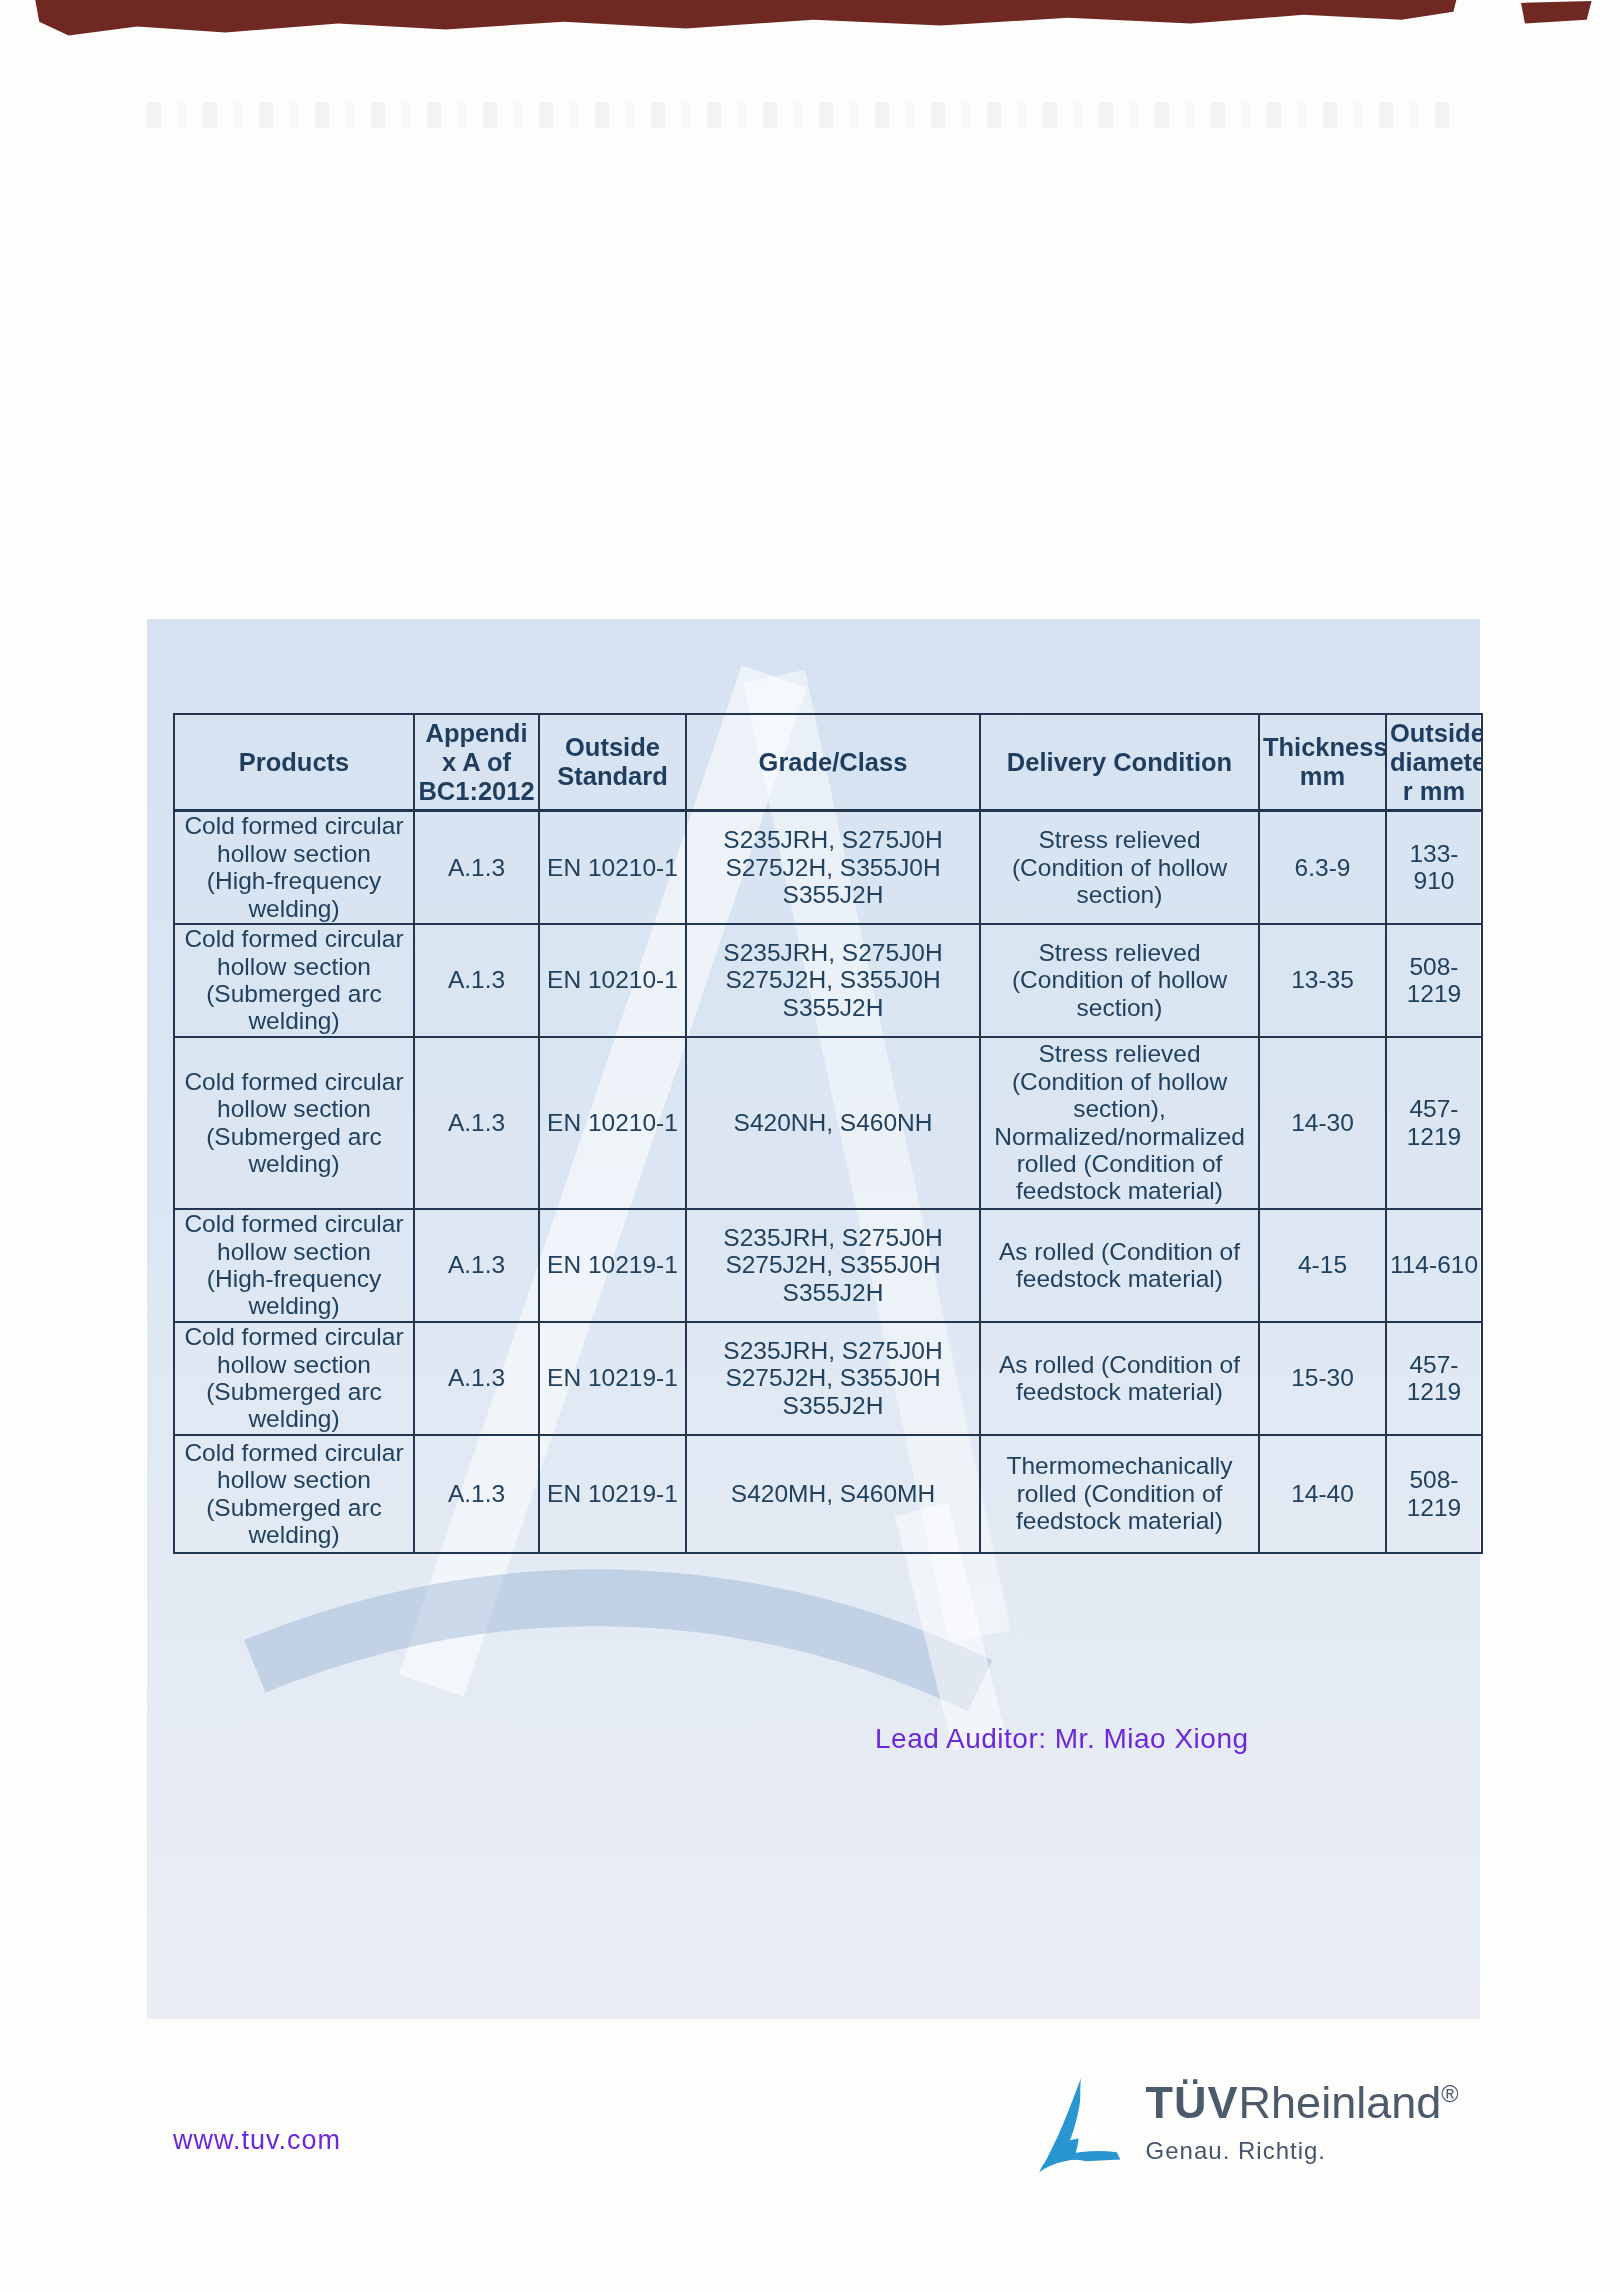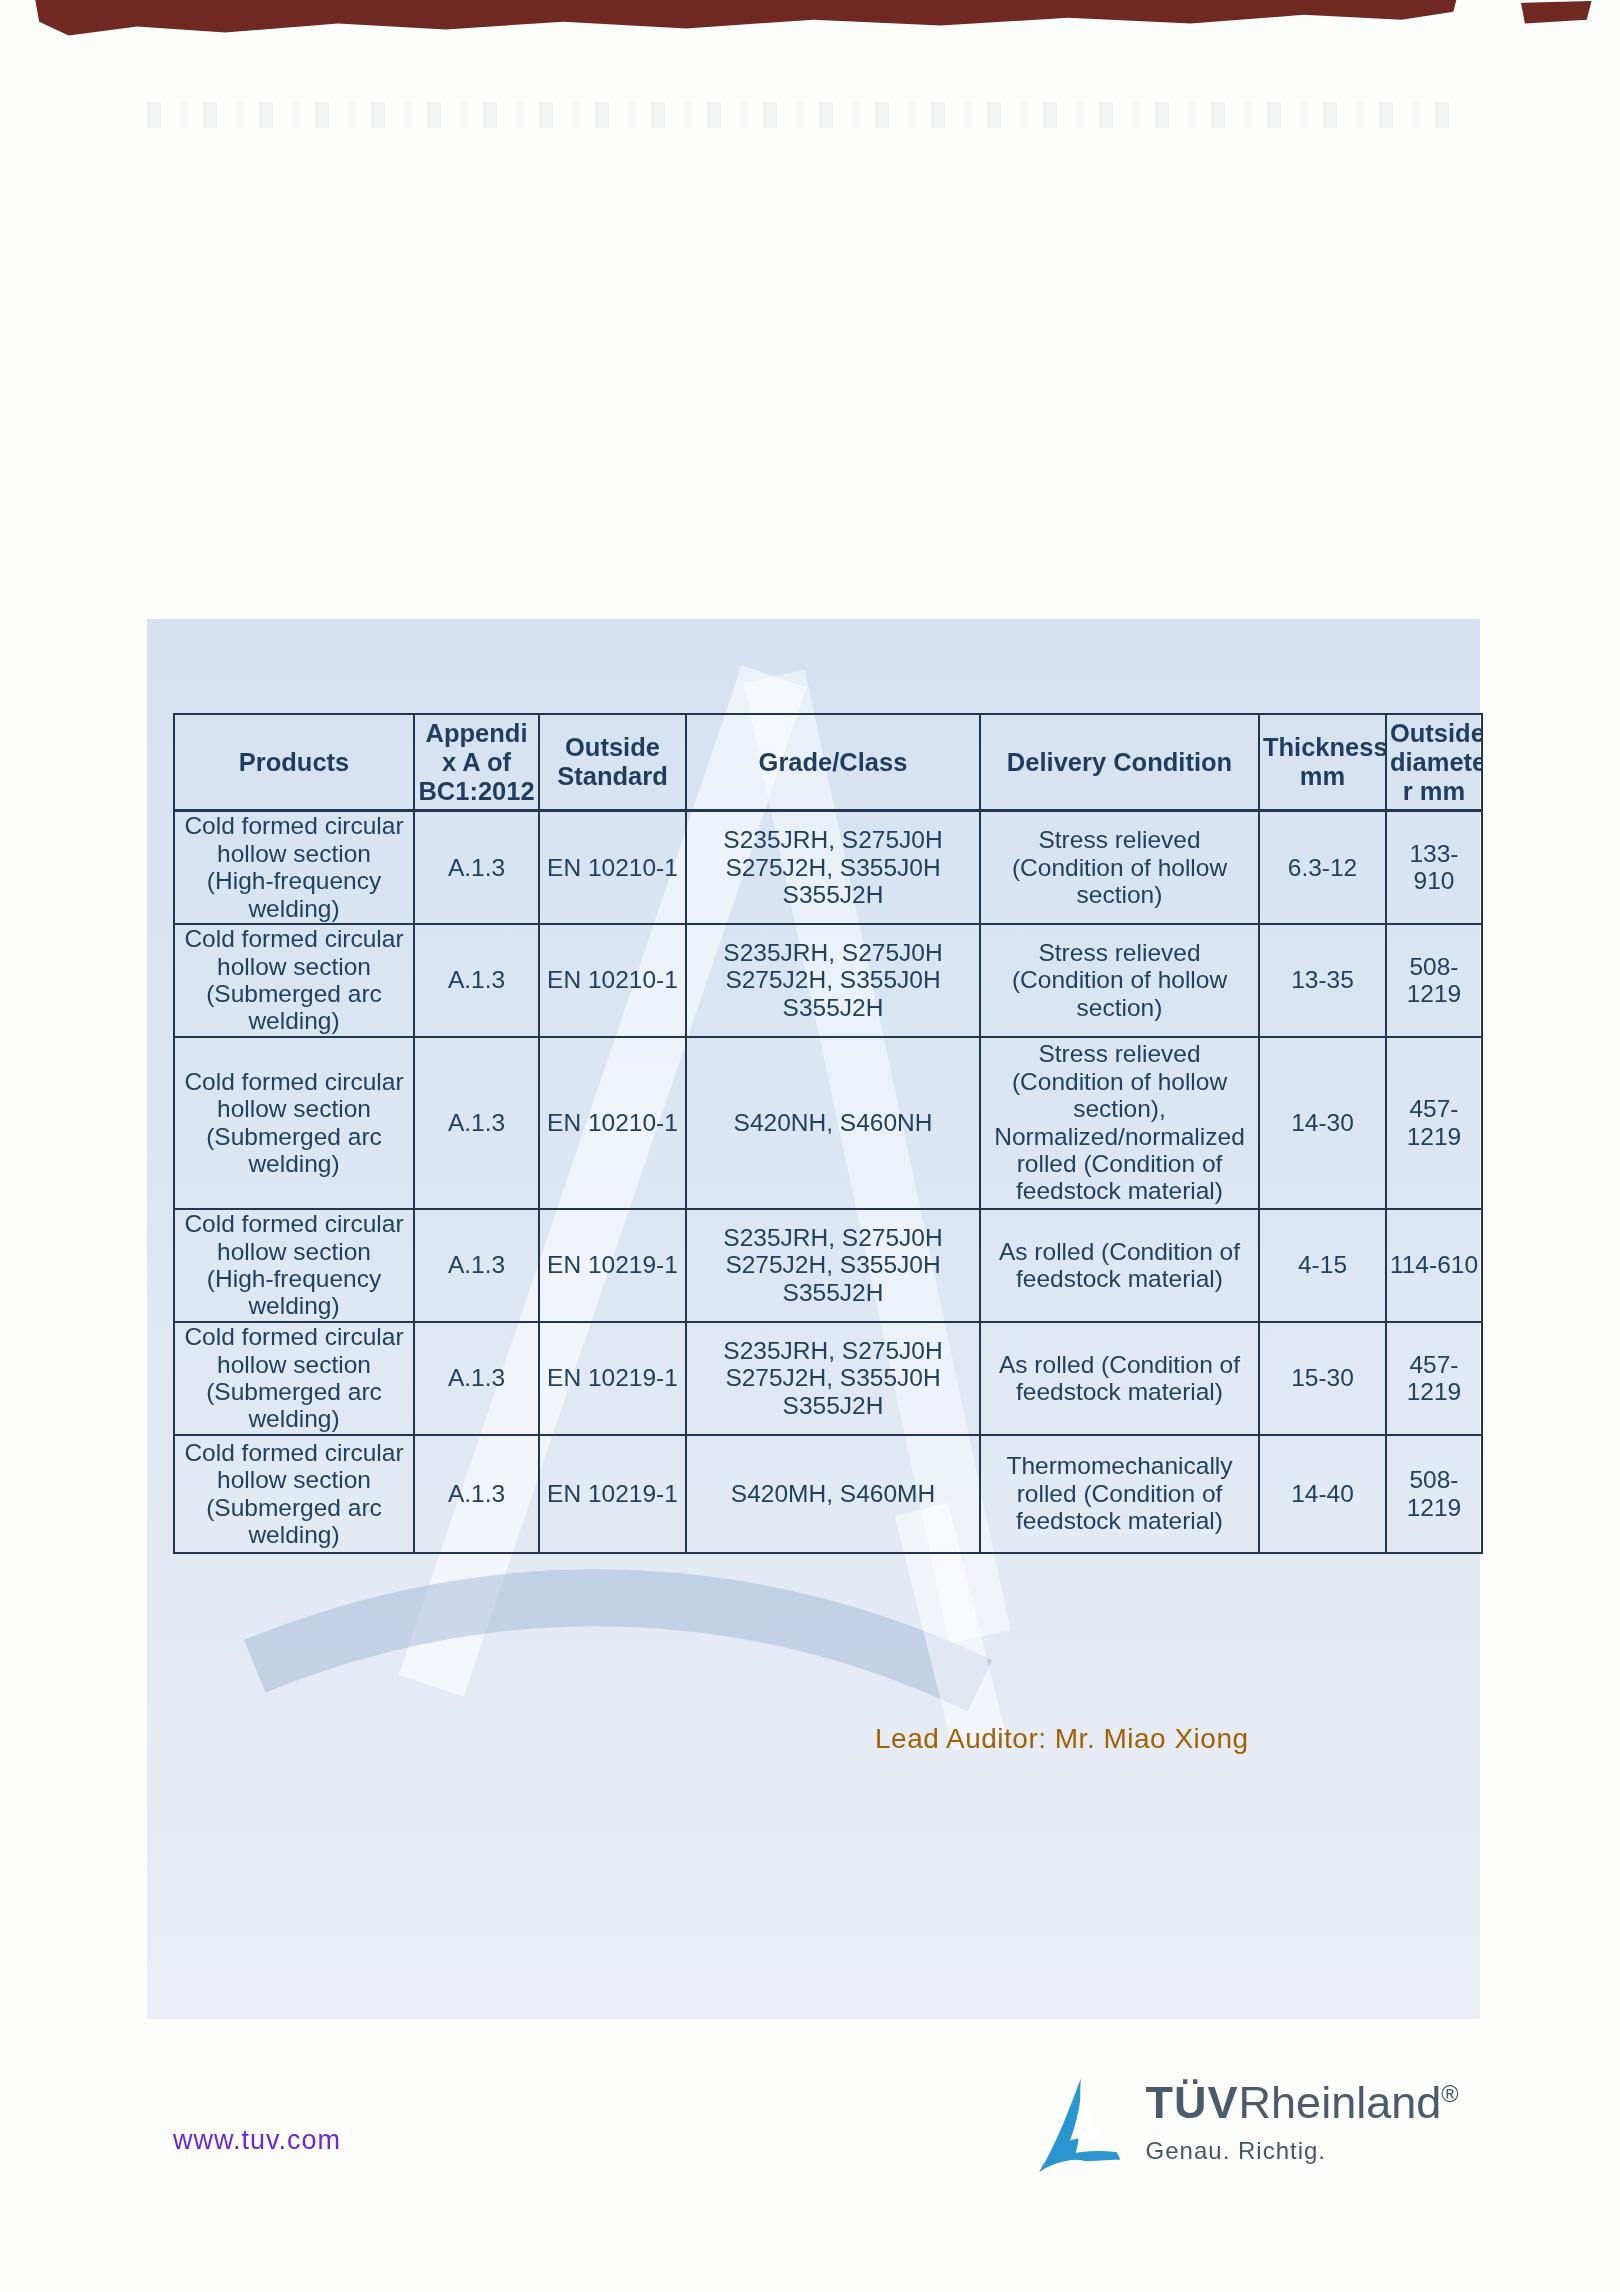--- a/index.html
+++ b/index.html
@@ -39,21 +39,21 @@
     border:2px solid #223650;padding:0 2.9px;text-align:center;vertical-align:middle;
     white-space:pre-line;overflow:hidden;background:transparent;
   }
   table.annex th{
     font-size:25.5px;font-weight:bold;line-height:29px;height:94px;border-bottom-width:3.9px;color:#1f3d5f;
   }
   table.annex td{font-size:24.5px;line-height:27.4px;border-top-width:2.9px;border-bottom-width:2.9px;}
   table.annex{border:2.9px solid #223650;}
   .auditor{
     position:absolute;left:875px;top:1723px;z-index:2;
-    color:#a16207;font-size:28px;letter-spacing:0.5px;
+    color:#6d28d9;font-size:28px;letter-spacing:0.5px;
   }
   .website{
     position:absolute;left:173px;top:2125px;z-index:2;
     color:#6d28d9;font-size:27px;letter-spacing:1px;cursor:pointer;
   }
   .brand{position:absolute;left:1034px;top:2066px;z-index:2;display:flex;align-items:flex-start;}
   .brand-triangle{width:90px;height:102px;margin-top:9.8px;}
   .brand-textcol{margin-left:21.6px;}
   .brand-line{font-size:45px;color:#4b5b6c;line-height:57px;white-space:nowrap;text-align:right;}
   .brand-line .b{font-weight:bold;letter-spacing:1px;}
@@ -116,21 +116,21 @@
 (High-frequency
 welding)</td>
           <td>A.1.3</td>
           <td>EN 10210-1</td>
           <td>S235JRH, S275J0H
 S275J2H, S355J0H
 S355J2H</td>
           <td>Stress relieved
 (Condition of hollow
 section)</td>
-          <td>6.3-12</td>
+          <td>6.3-9</td>
           <td>133-910</td>
         </tr>
         <tr style="height: 113px;">
           <td>Cold formed circular
 hollow section
 (Submerged arc
 welding)</td>
           <td>A.1.3</td>
           <td>EN 10210-1</td>
           <td>S235JRH, S275J0H

